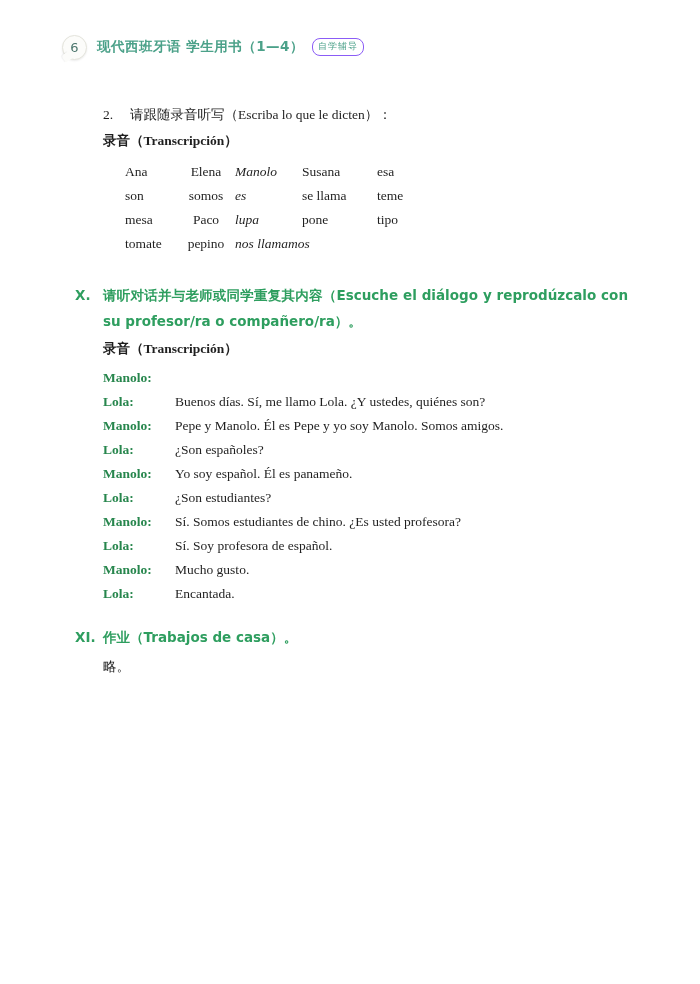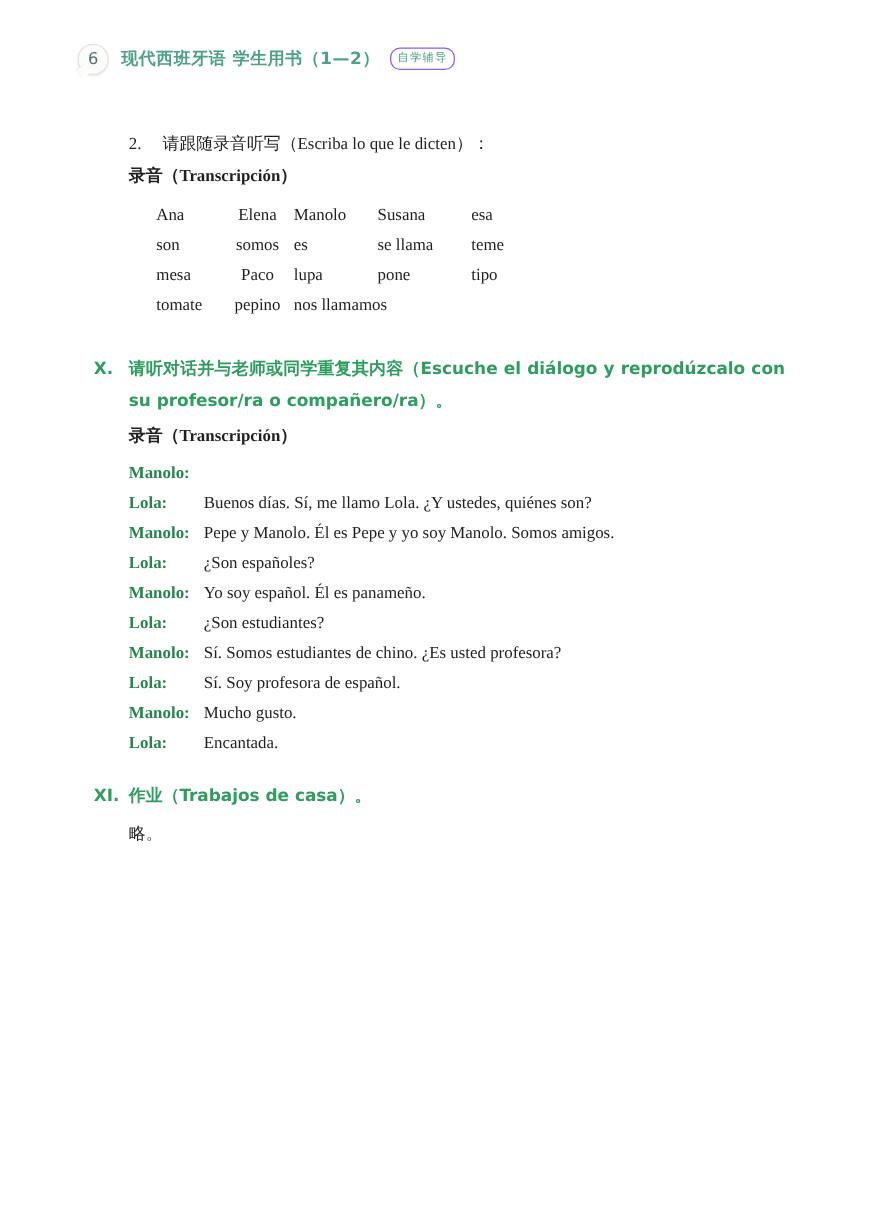--- a/index.html
+++ b/index.html
@@ -45,52 +45,52 @@
   
   .sec-dictation{margin:44px 0 0 103px;}
   .dict-title{font-size:13.5px;line-height:22px;}
   .dict-num{display:inline-block;width:27px;}
   .transcript-label{font-weight:bold;font-size:13.5px;line-height:22px;margin-top:4px;}
   .word-table{margin:8px 0 0 22px;}
   .word-row{display:flex;height:24px;align-items:center;font-size:13.5px;}
   .word-cell{white-space:nowrap;}
   .word-cell:nth-child(1){width:52px;}
   .word-cell:nth-child(2){width:58px;text-align:center;}
-  .word-cell:nth-child(3){width:67px;}
+  .word-cell:nth-child(3){width:67px;font-style:italic;}
   .word-cell:nth-child(4){width:75px;}
   
   .green-section{margin:26px 0 0 75px;width:553px;}
   .heading-row{
     display:flex;
     font-family:"DejaVu Sans","Liberation Sans",sans-serif;
     font-weight:bold;font-size:13.5px;line-height:26px;color:#2e9e5f;
   }
   .sec-numeral{width:28px;flex-shrink:0;}
   .heading-text{flex:1;text-align:justify;}
   .indent{margin-left:28px;}
   
   .dialogue{margin:6px 0 0 28px;}
-  .d-row{display:flex;line-height:24px;font-size:13.5px;}
+  .d-row{display:flex;line-height:24px;font-size:13.5px;gap:12px;}
   .d-speaker{width:60px;flex-shrink:0;font-weight:bold;color:#27864d;}
   .d-text{flex:1;}
   
   .sec-homework{margin-top:18px;}
   .homework-body{font-size:13.5px;line-height:22px;margin-top:6px;}
 </style>
 </head>
 <body>
 
 <div class="page">
 
   <header class="page-header">
     <div class="page-num-badge">
       <span class="badge-tail"></span>
       <span>6</span>
     </div>
-    <div class="book-title">现代西班牙语 学生用书（1—2）</div>
+    <div class="book-title">现代西班牙语 学生用书（1—4）</div>
     <div class="header-badge">自学辅导</div>
   </header>
 
   <section class="sec-dictation">
     <div class="dict-title">
       <span class="dict-num">2.</span><span>请跟随录音听写</span><span>（Escriba lo que le dicten）：</span>
     </div>
     <div class="transcript-label">录音（Transcripción）</div>
 
     <div class="word-table">

